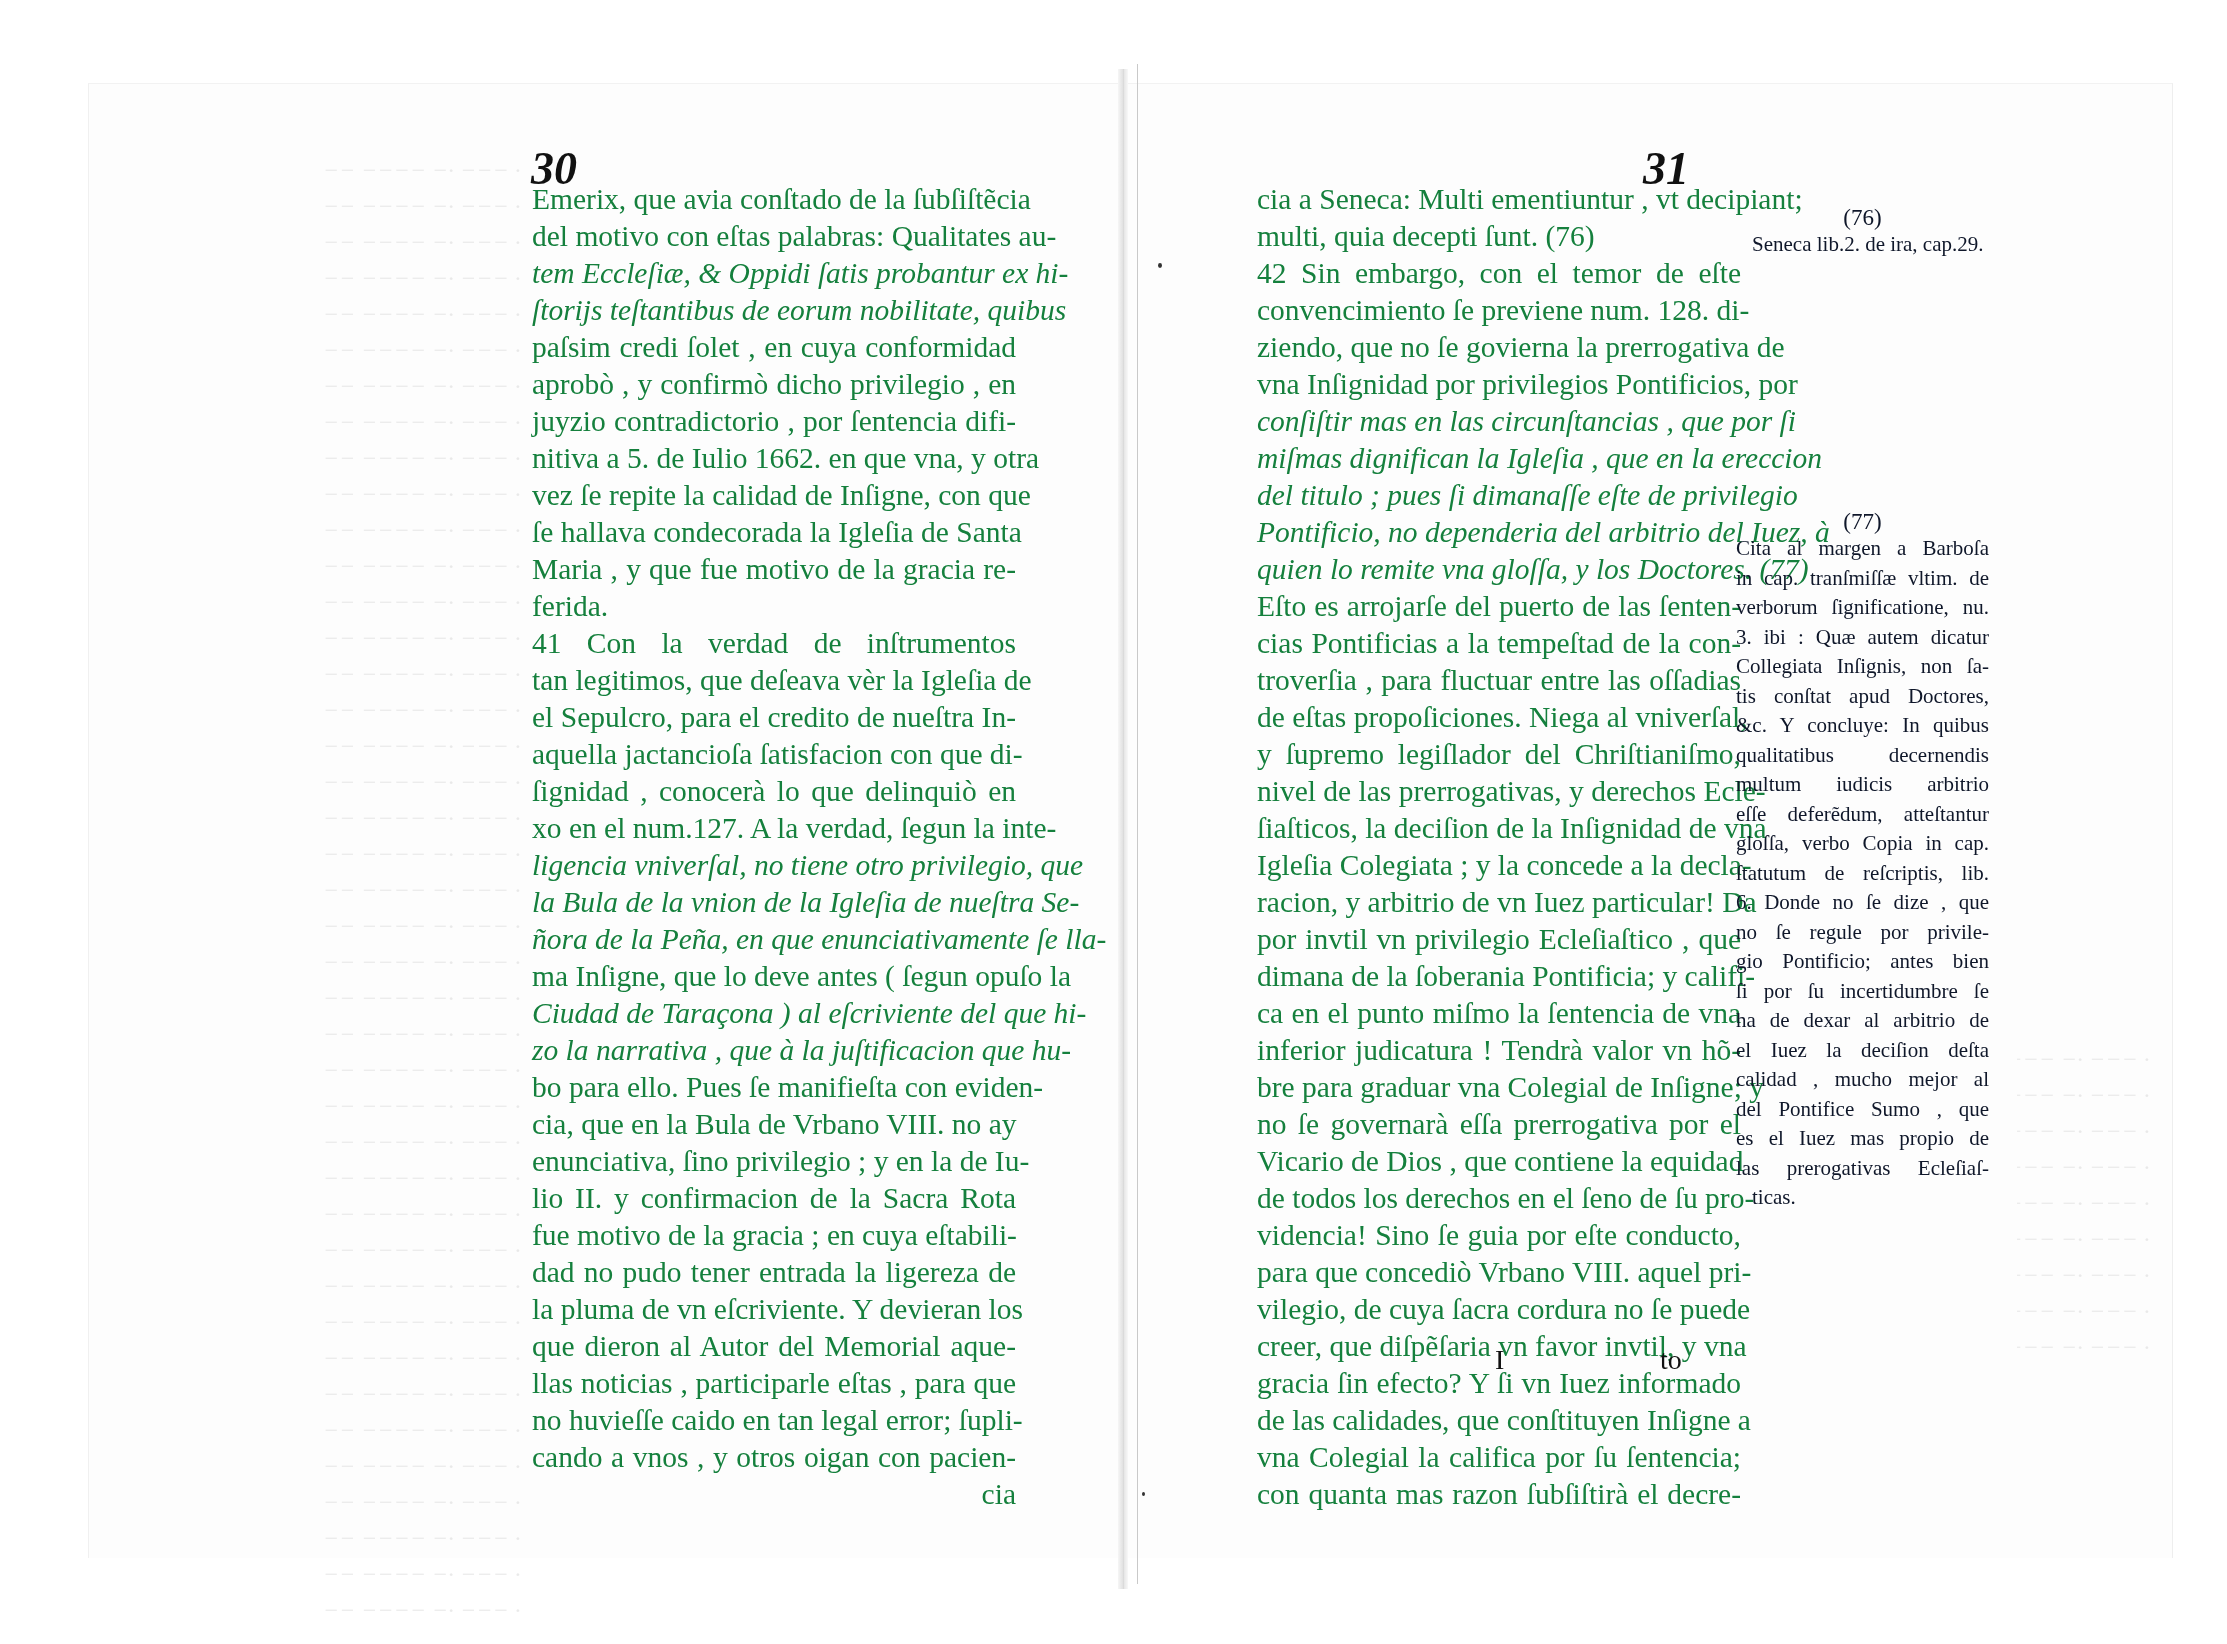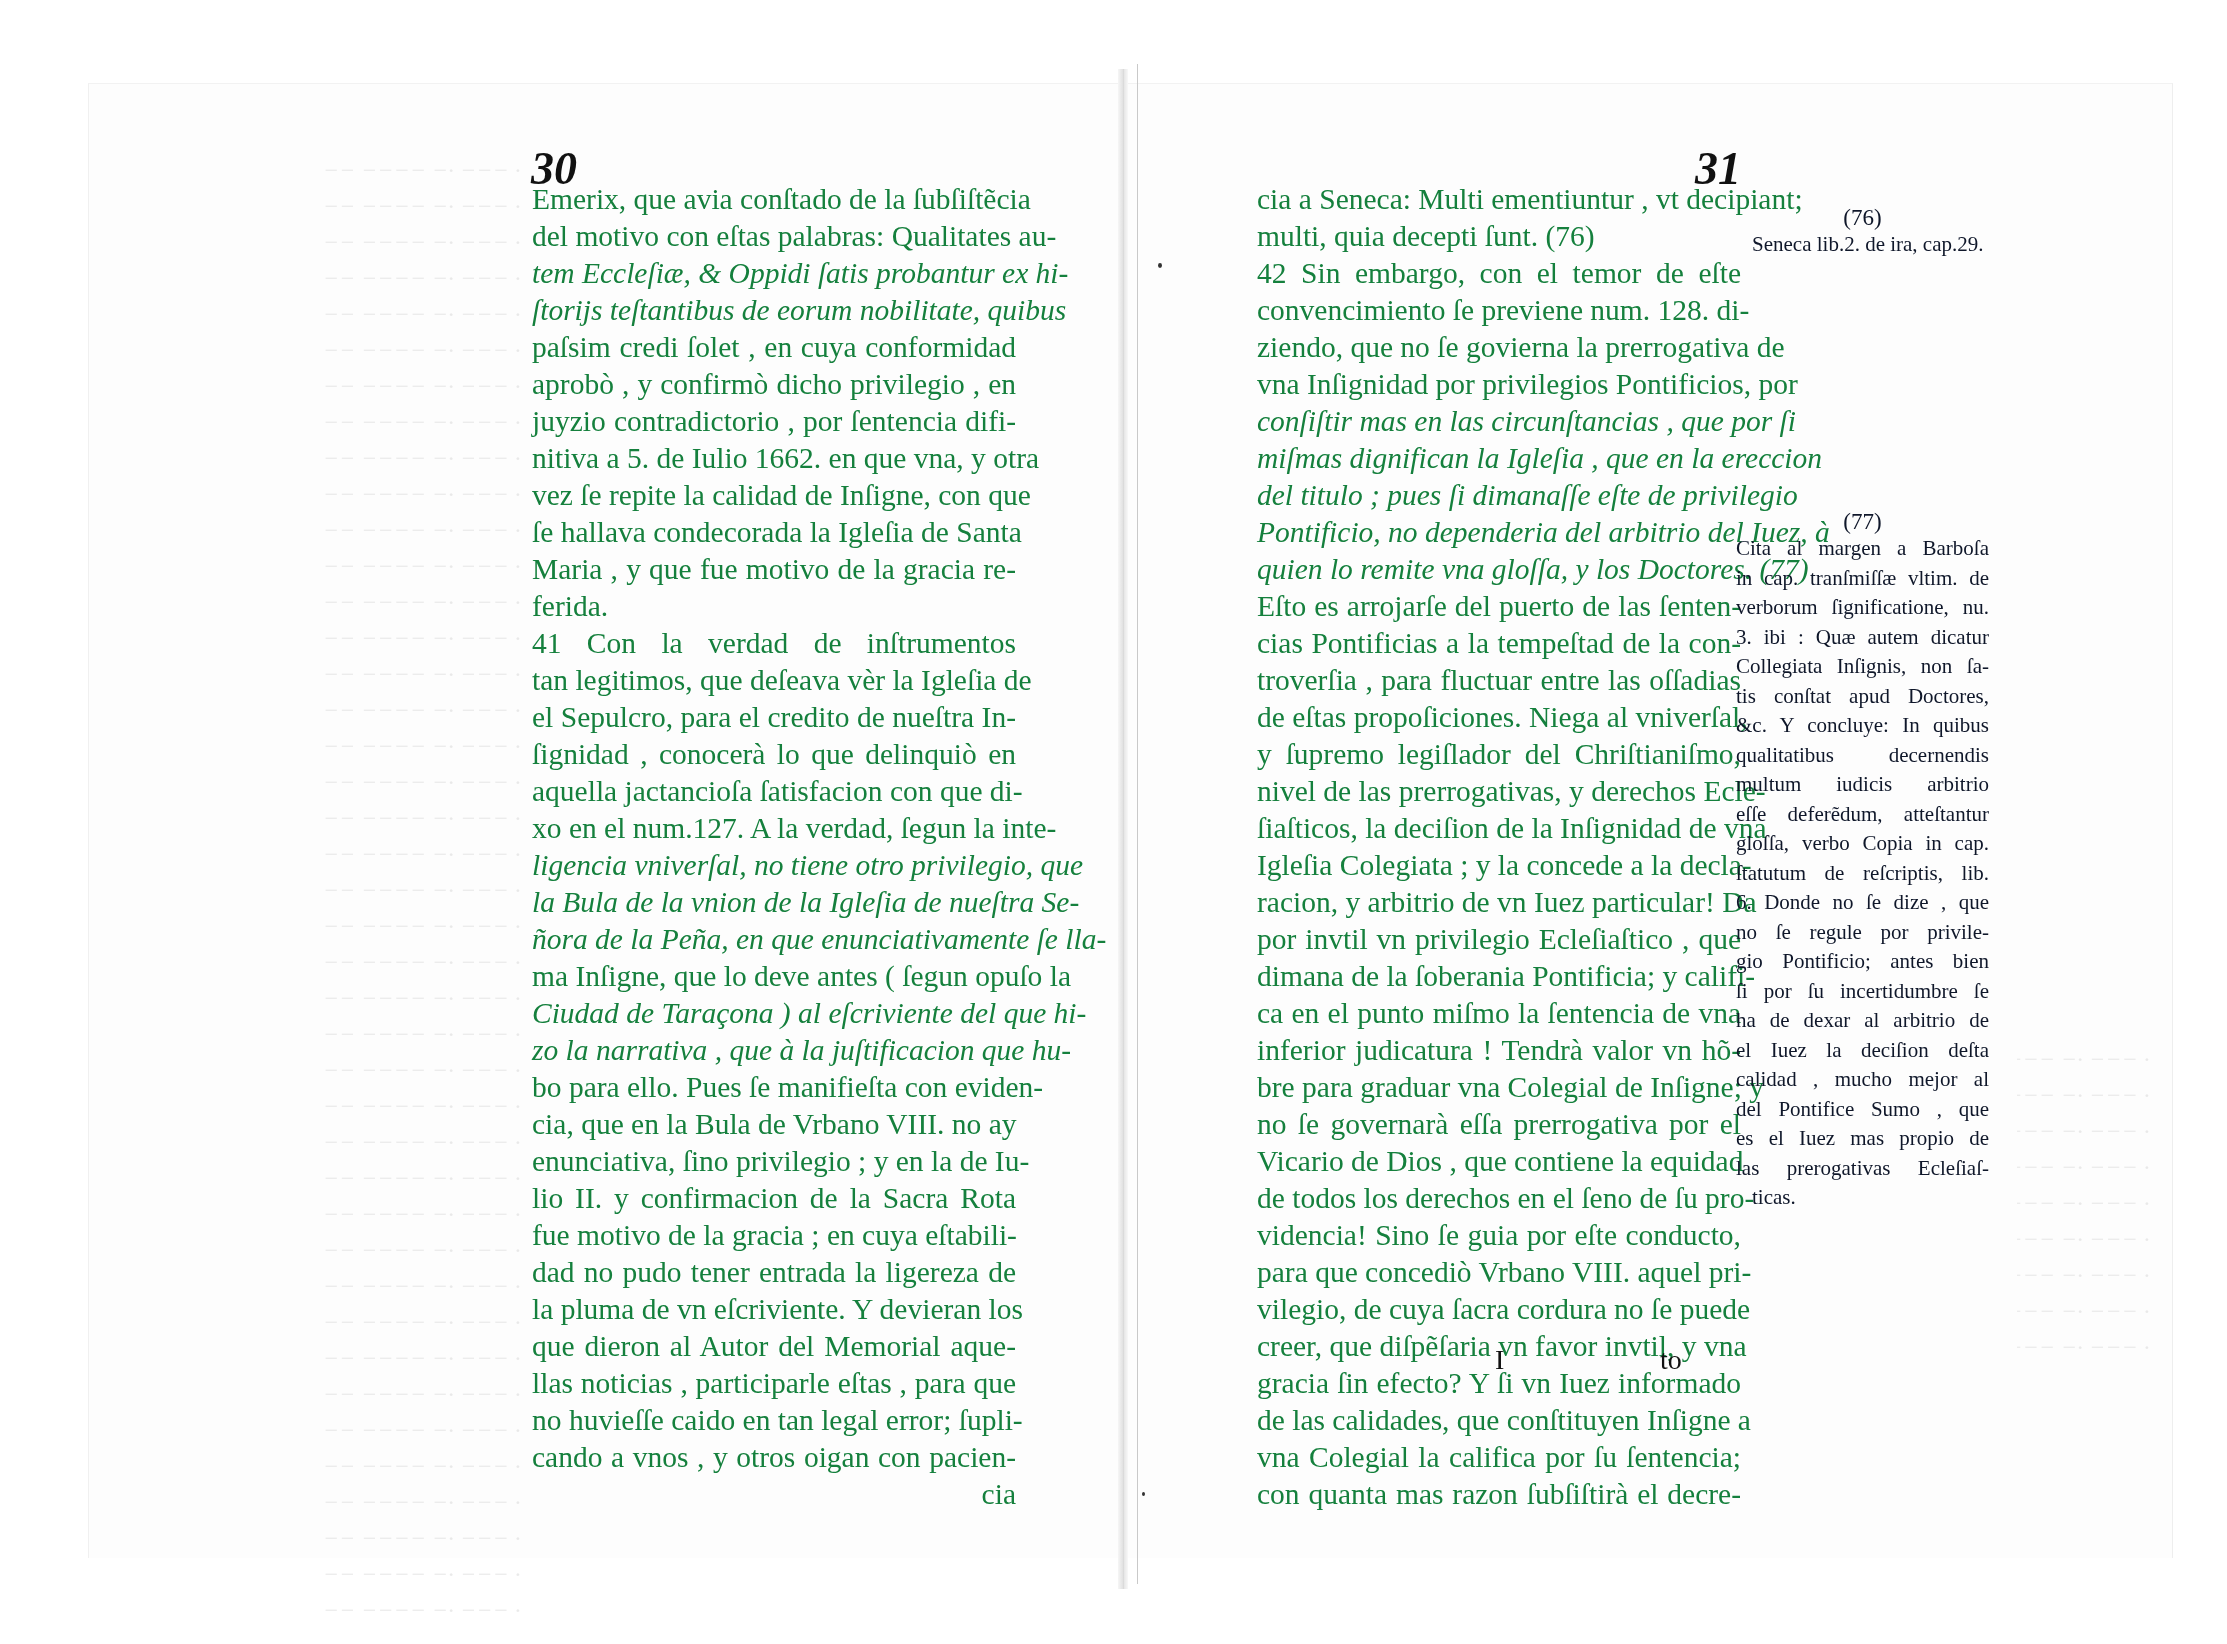--- a/index.html
+++ b/index.html
@@ -26,21 +26,21 @@
   .bleed {
     position: absolute; color: #d9d9d9; font-style: italic;
     font-size: 24px; line-height: 36px; transform: scaleX(-1);
     white-space: pre; opacity: .55; overflow: hidden;
   }
   .bleed-left { left: 286px; top: 152px; width: 240px; height: 1704px; }
   .bleed-right { left: 2017px; top: 1041px; width: 138px; height: 322px; }
 
   .folio { position: absolute; font-size: 46px; font-weight: bold; font-style: italic; line-height: 1; color: #111; }
   .folio-left { left: 531px; top: 146px; }
-  .folio-right { left: 1695px; top: 146px; }
+  .folio-right { left: 1643px; top: 146px; }
 
   .column { position: absolute; font-size: 29.5px; line-height: 37px; color: #15803d; }
   .col-left { left: 532px; top: 181px; width: 484px; }
   .col-right { left: 1257px; top: 181px; width: 484px; }
 
   .line { display: block; white-space: nowrap; text-align: justify; text-align-last: justify; height: 37px; }
   .line.last { text-align-last: left; }
   .line.right { text-align: right; text-align-last: right; }
   .it { font-style: italic; }
 
@@ -172,22 +172,22 @@
       <span class="line">aprobò , y confirmò dicho privilegio , en</span>
       <span class="line">juyzio contradictorio , por ſentencia difi-</span>
       <span class="line">nitiva a 5. de Iulio 1662. en que vna, y otra</span>
       <span class="line">vez ſe repite la calidad de Inſigne, con que</span>
       <span class="line">ſe hallava condecorada la Igleſia de Santa</span>
       <span class="line">Maria , y que fue motivo de la gracia re-</span>
       <span class="line last">ferida.</span>
       <span class="line">41      Con la verdad de inſtrumentos</span>
       <span class="line">tan legitimos, que deſeava vèr la Igleſia de</span>
       <span class="line">el Sepulcro, para el credito de nueſtra In-</span>
+      <span class="line">aquella jactancioſa ſatisfacion con que di-</span>
       <span class="line">ſignidad , conocerà lo que delinquiò en</span>
-      <span class="line">aquella jactancioſa ſatisfacion con que di-</span>
       <span class="line">xo en el num.127. A la verdad, ſegun la inte-</span>
       <span class="line it">ligencia vniverſal, no tiene otro privilegio, que</span>
       <span class="line it">la Bula de la vnion de la Igleſia de nueſtra Se-</span>
       <span class="line it">ñora de la Peña, en que enunciativamente ſe lla-</span>
       <span class="line">ma Inſigne, que lo deve antes ( ſegun opuſo la</span>
       <span class="line it">Ciudad de Taraçona ) al eſcriviente del que hi-</span>
       <span class="line it">zo la narrativa , que à la juſtificacion que hu-</span>
       <span class="line">bo para ello. Pues ſe manifieſta con eviden-</span>
       <span class="line">cia, que en la Bula de Vrbano VIII. no ay</span>
       <span class="line">enunciativa, ſino privilegio ; y en la de Iu-</span>

